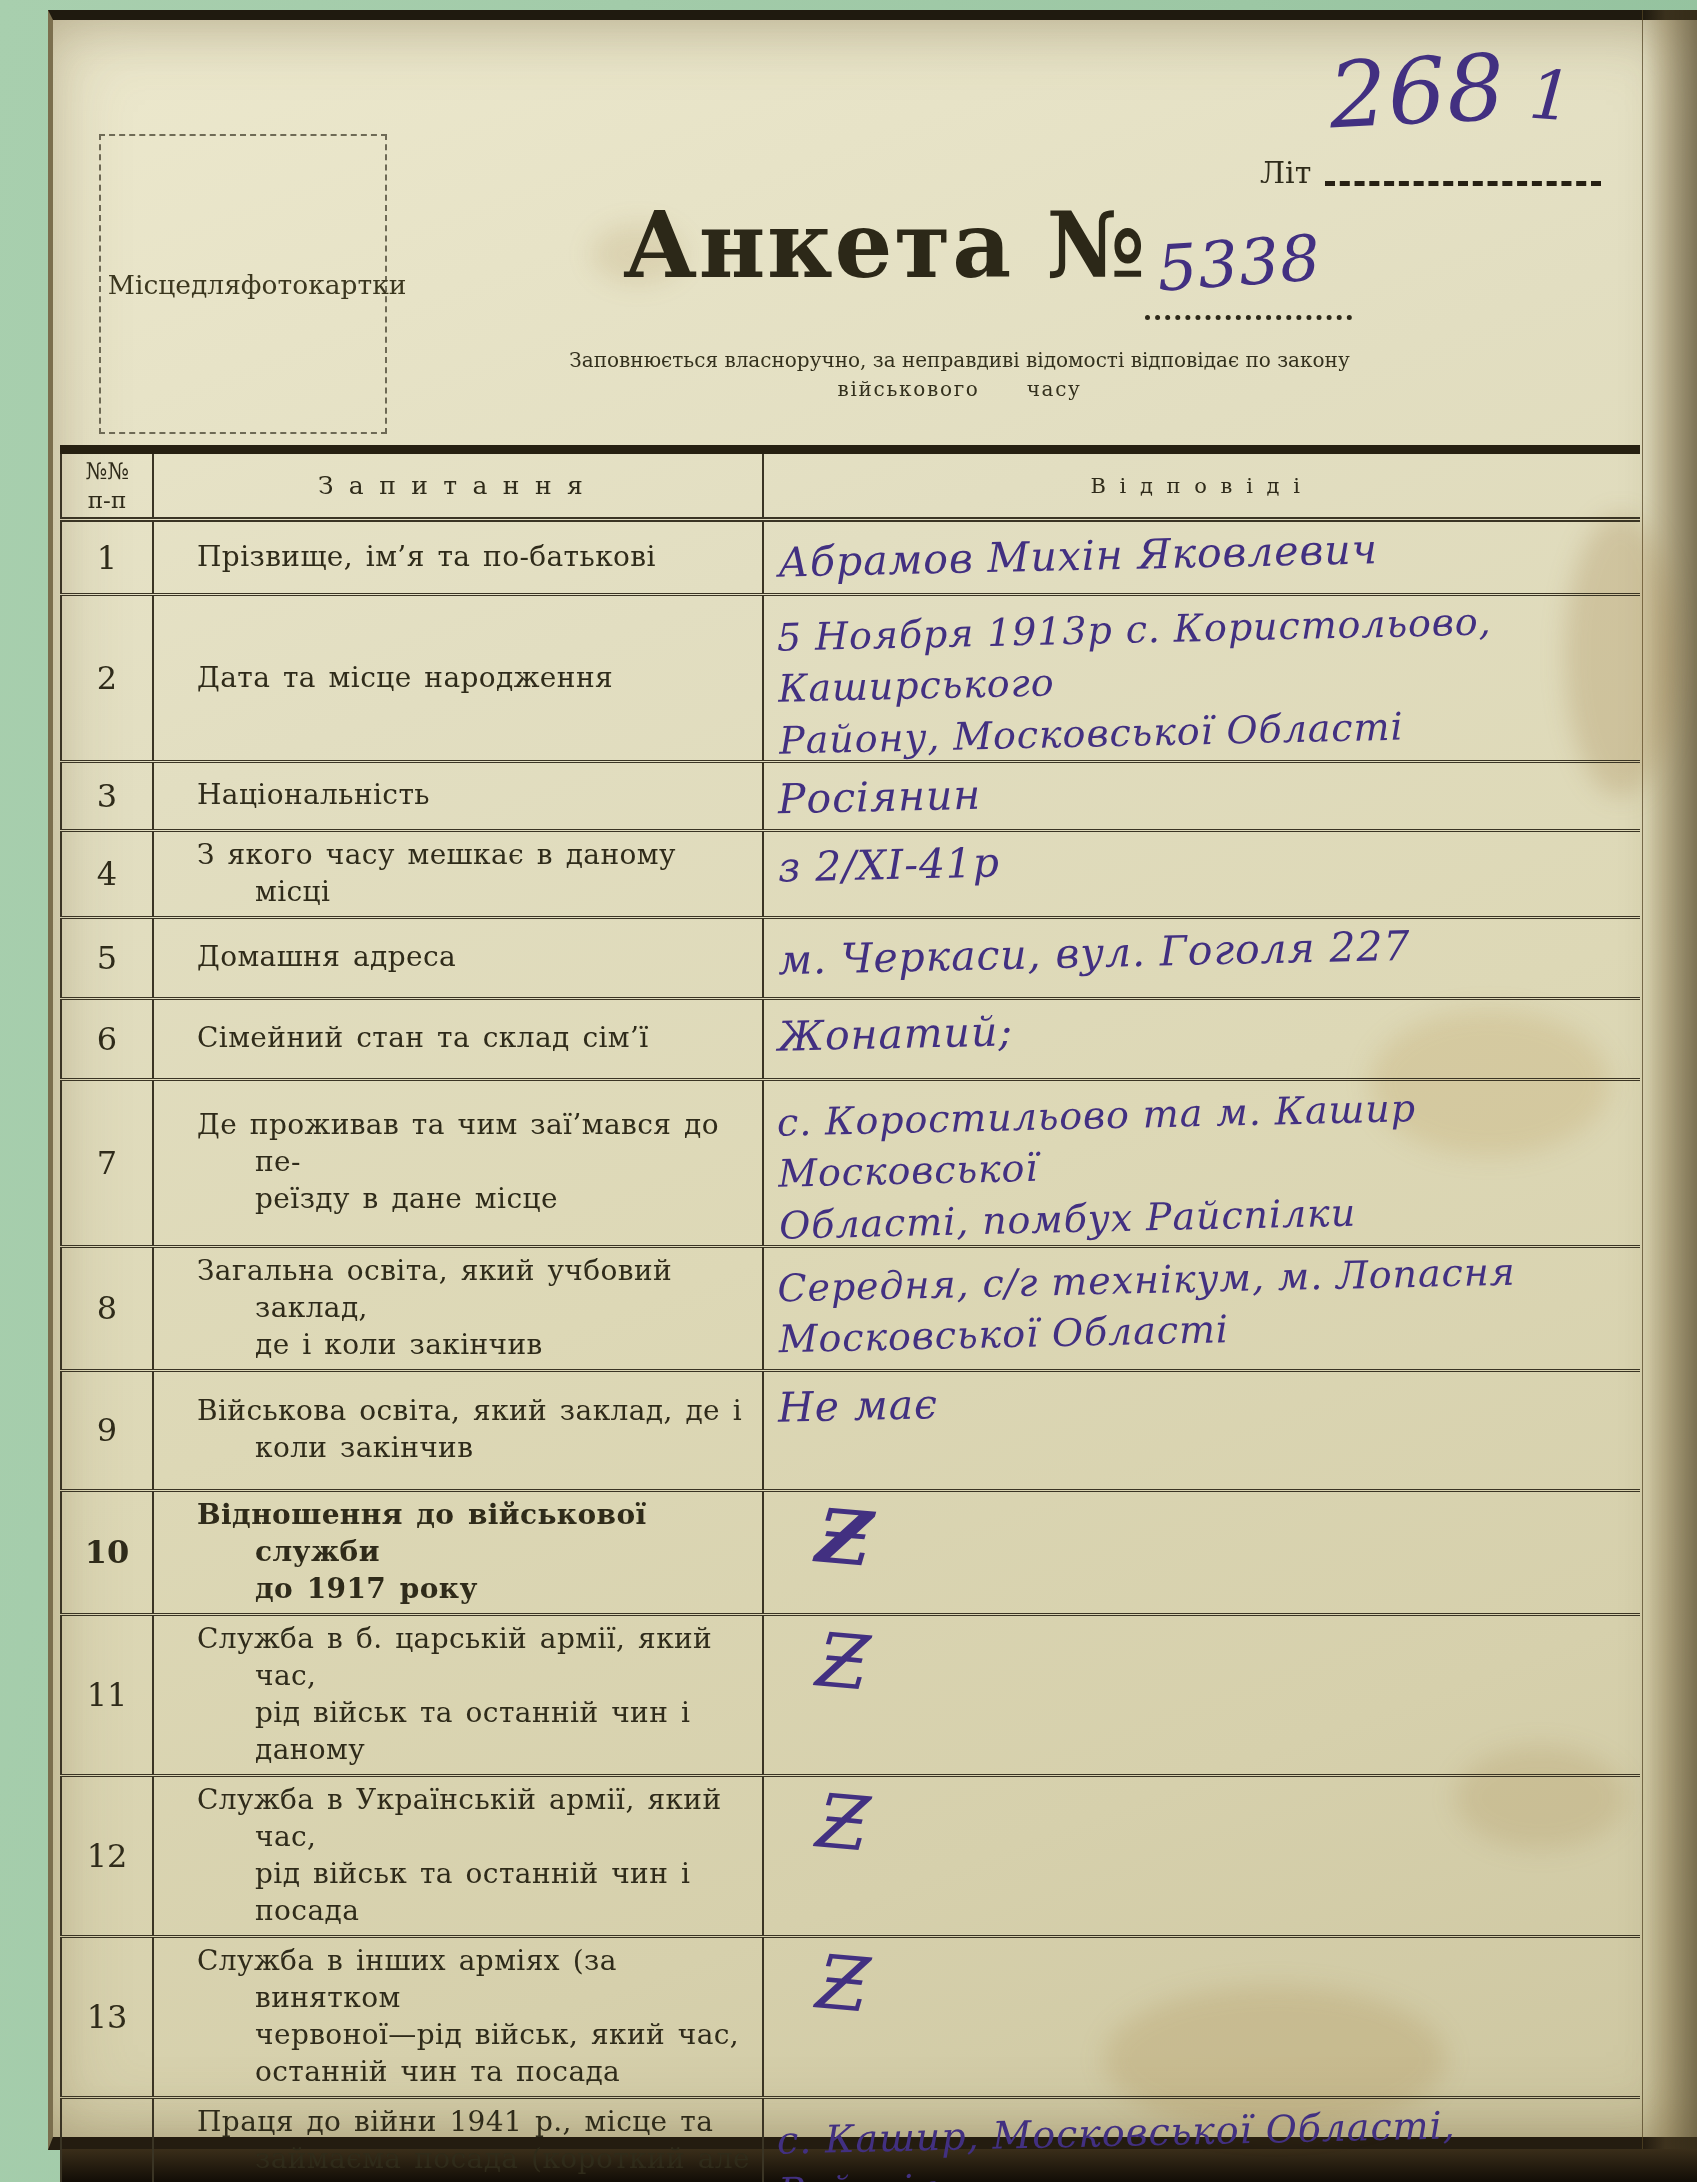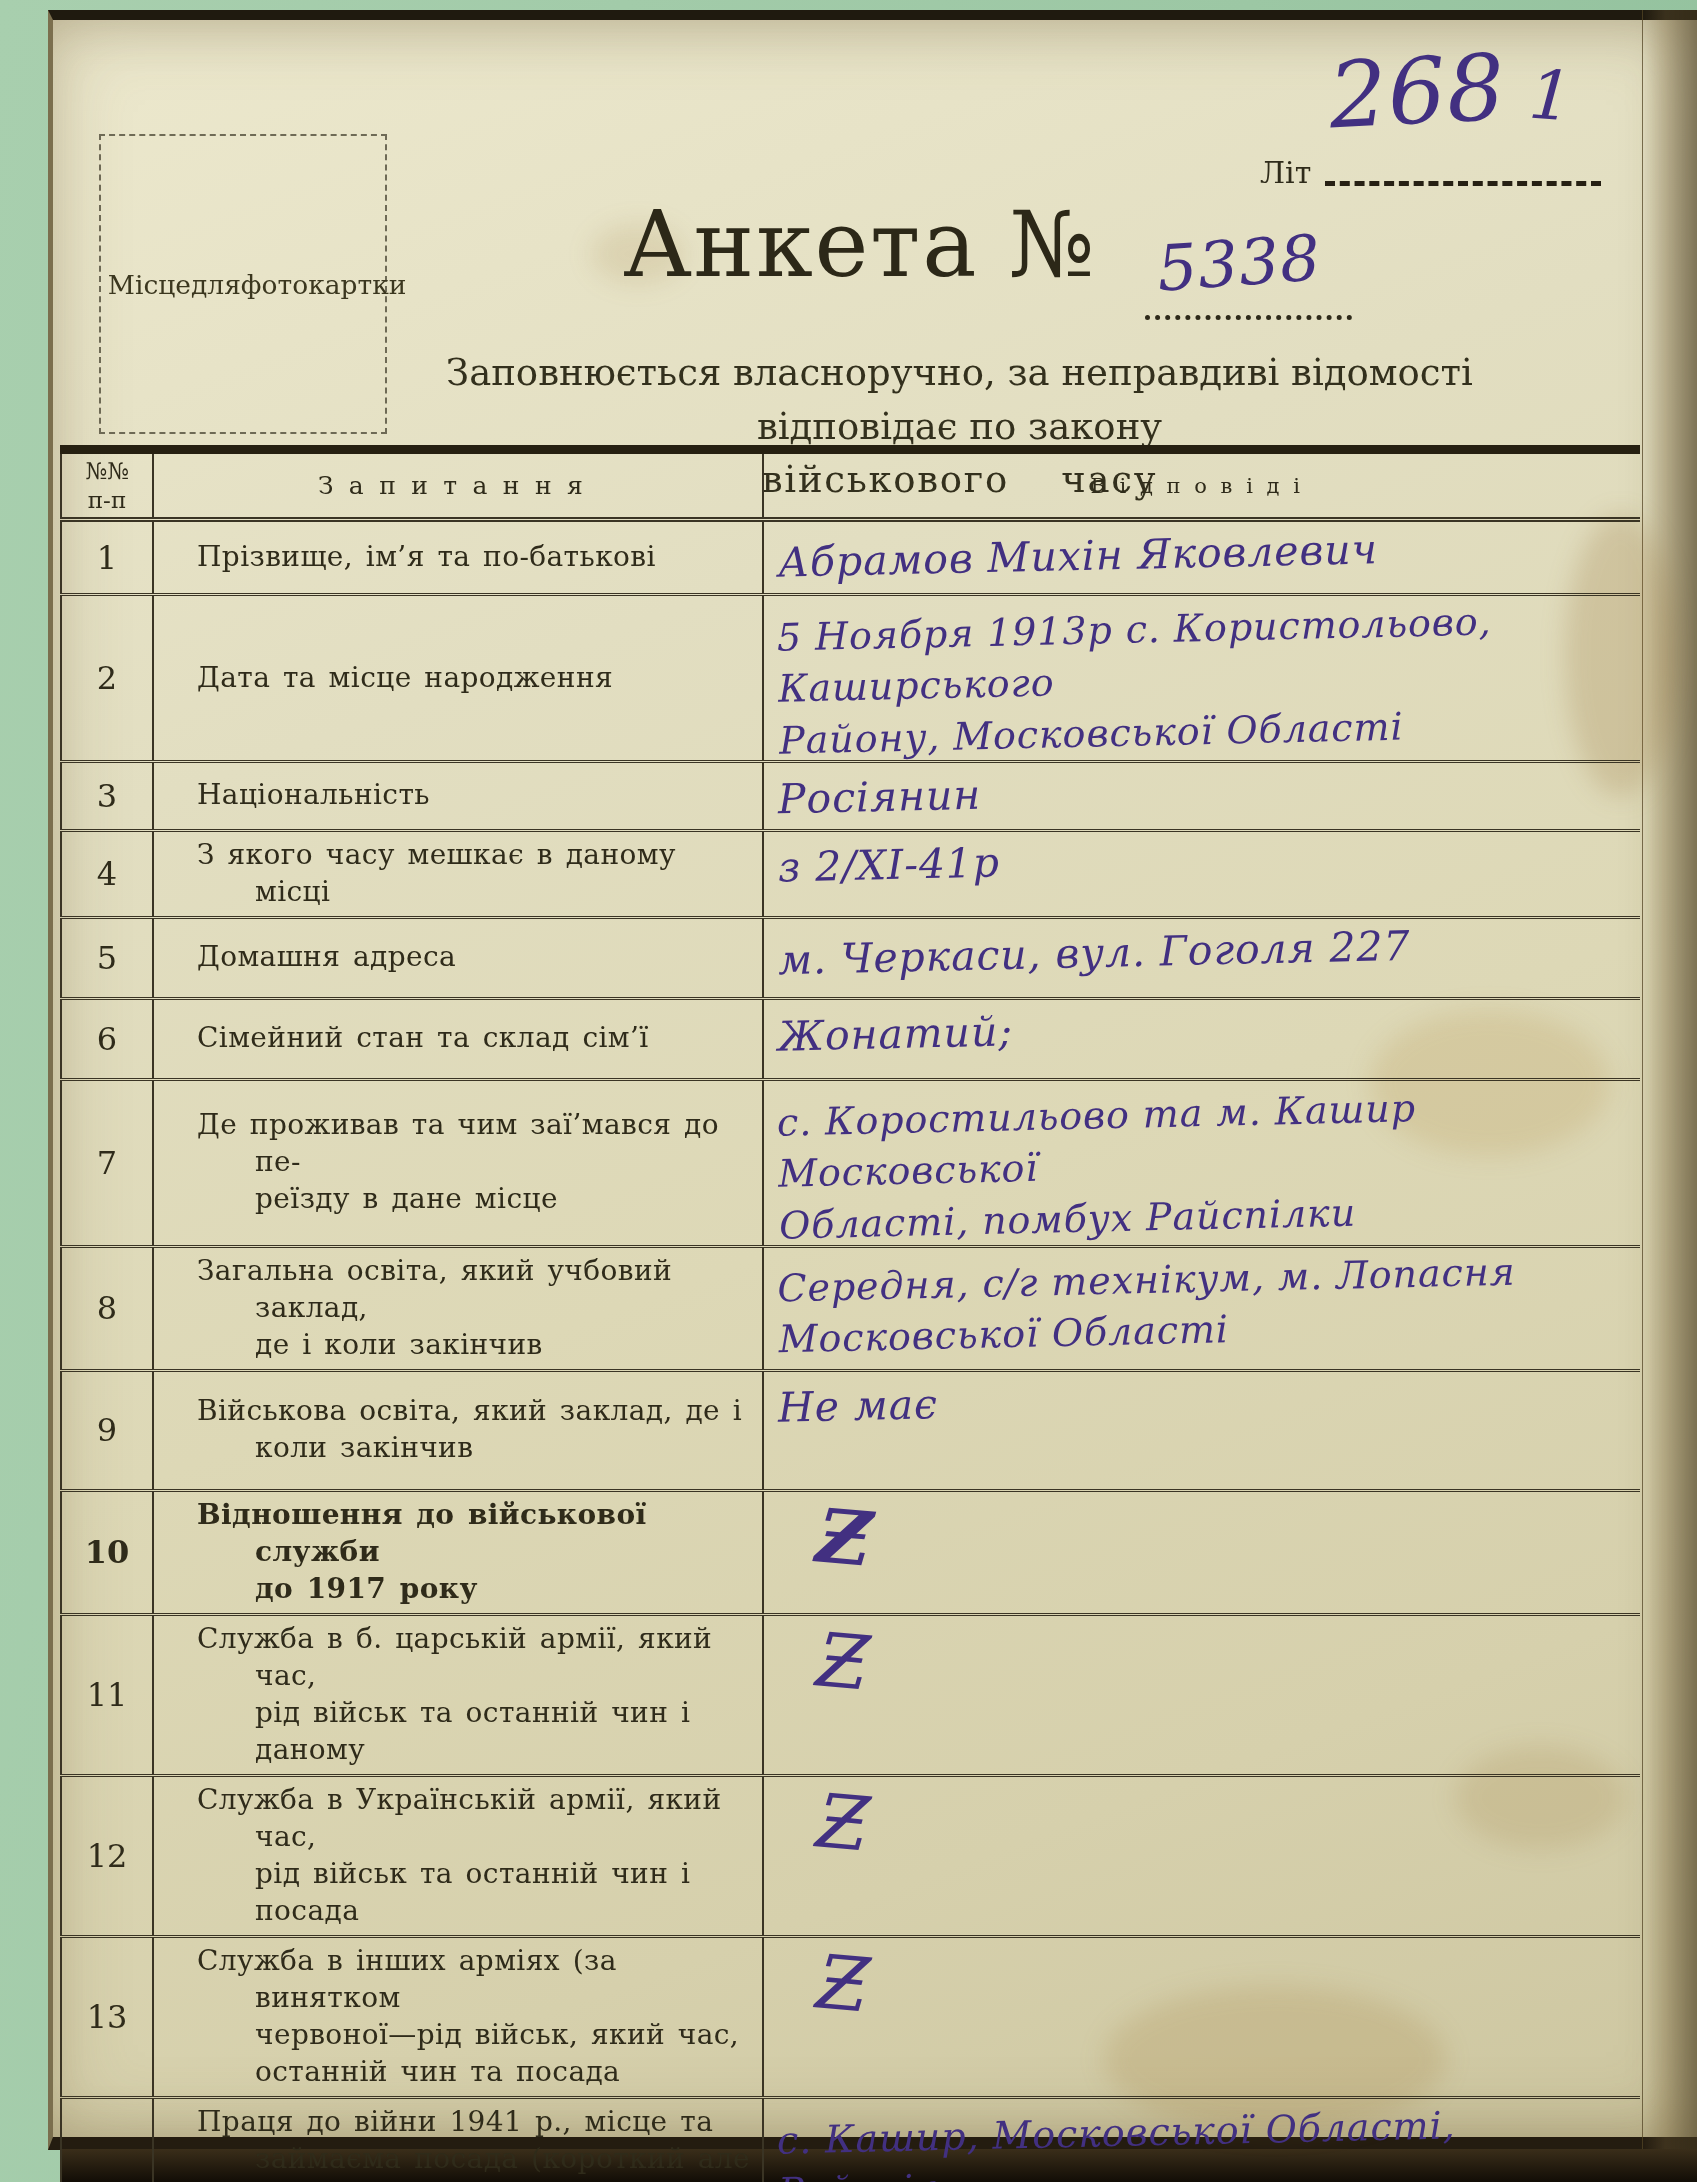--- a/index.html
+++ b/index.html
@@ -57,27 +57,27 @@
     position:absolute;left:99px;top:134px;width:288px;height:300px;
     box-sizing:border-box;
     border:2.6px dashed rgba(70,66,48,.75);
     display:flex;justify-content:space-around;align-items:center;
     font-size:26.5px;color:#3b371f;padding:15.4px 6.8px;
   }
 
   
   .title{
     position:absolute;left:623px;top:192px;
-    font-size:91px;font-weight:normal;letter-spacing:1.7px;color:#2c2818;
+    font-size:91px;font-weight:bold;letter-spacing:1.7px;color:#2c2818;
   }
   .form-number{position:absolute;left:1157px;top:221px;font-size:63px;transform:rotate(-4deg);}
   .form-number-line{position:absolute;left:1145px;top:315px;width:207px;border-bottom:5.1px dotted #2e2a1a;}
   .subtitle{
     position:absolute;left:360px;top:346px;width:1199px;text-align:center;
-    font-size:37px;color:#33301d;line-height:1.45;
+    font-size:20px;color:#33301d;line-height:1.45;
   }
   .subtitle .sub2{word-spacing:39px;letter-spacing:1.7px;}
 
   
   table.form{
     position:absolute;left:60px;top:445px;width:1579px;
     border-collapse:collapse;table-layout:fixed;
     border-top:9.4px solid #262011;
     border-bottom:7.7px solid #2c2617;
     border-left:2.6px solid #3a3424;

